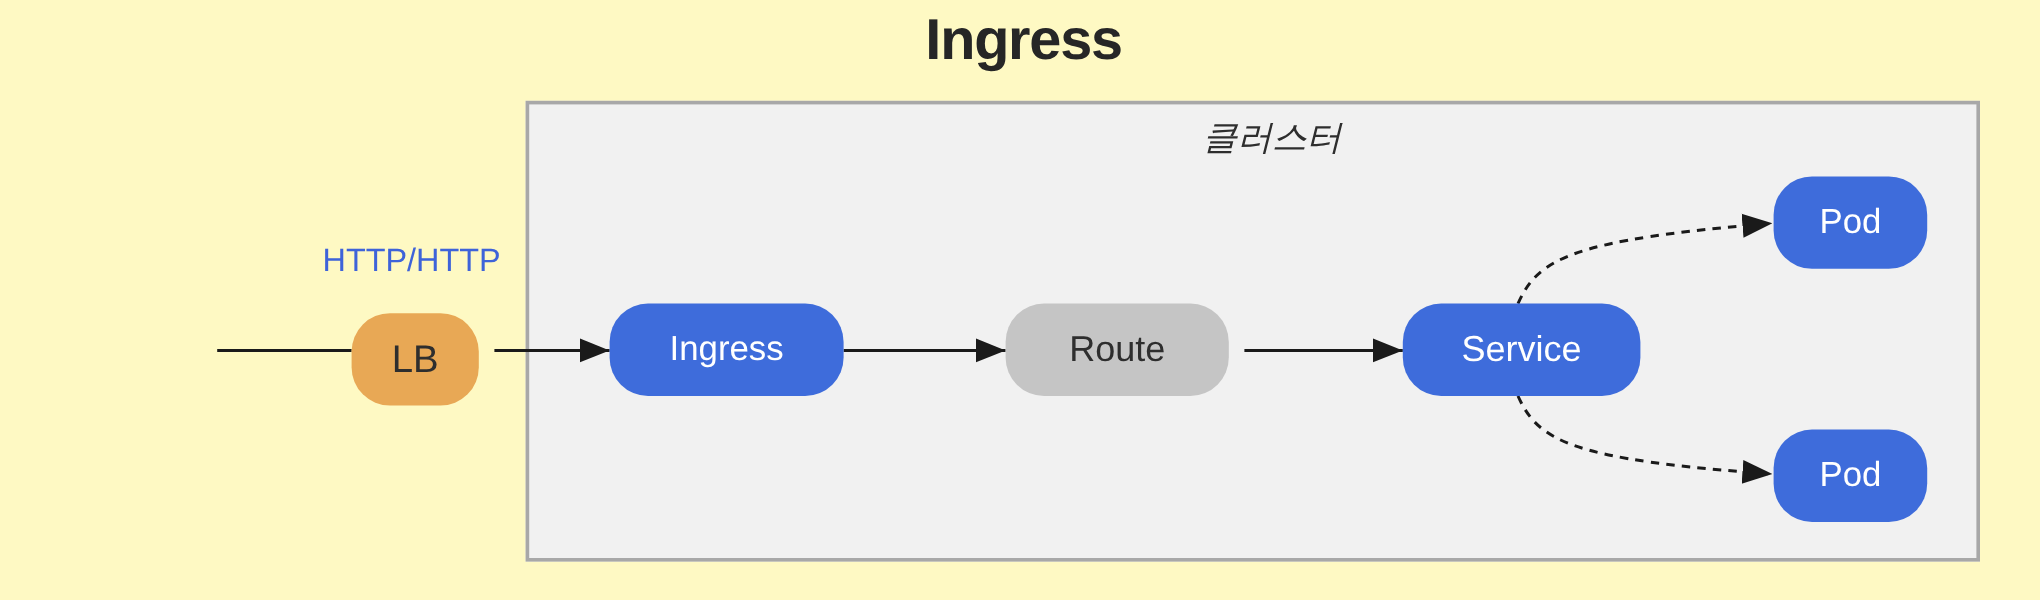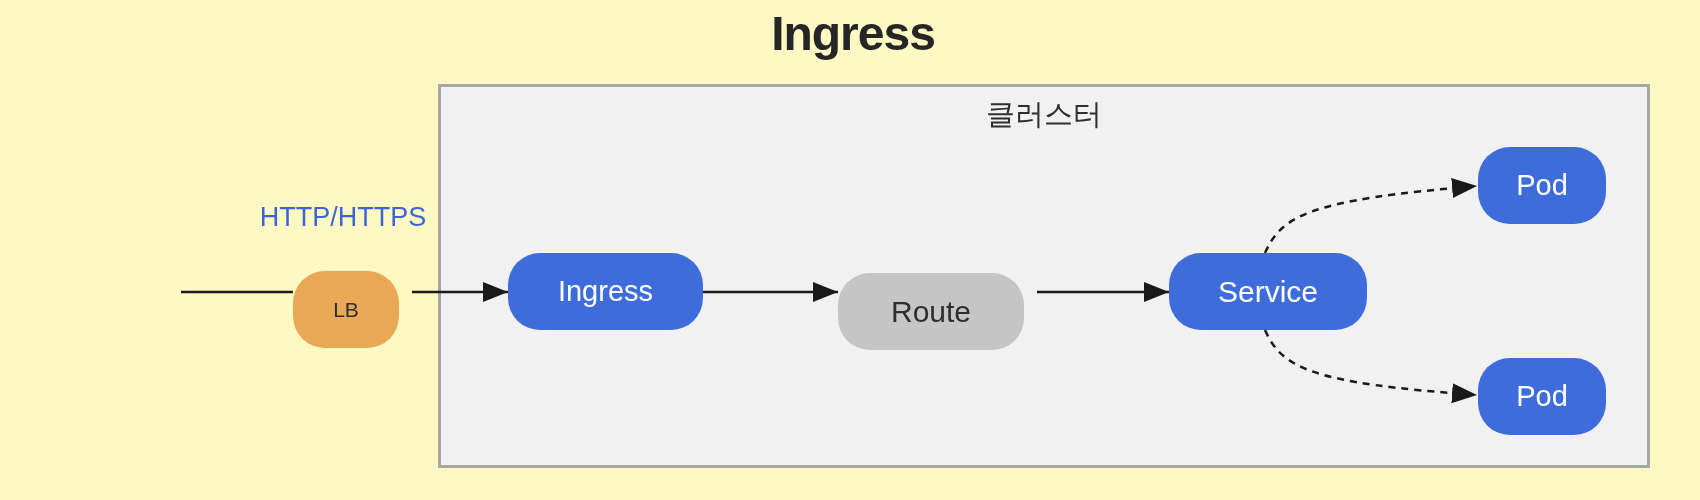--- a/index.html
+++ b/index.html
@@ -31,26 +31,27 @@
     left: 438px;
     top: 84px;
     width: 1212px;
     height: 384px;
     box-sizing: border-box;
     background: var(--cluster-bg);
     border: 3px solid var(--cluster-border);
   }
   .cluster-label {
     position: absolute;
-    left: 0;
+    left: 16px;
     top: 8px;
     width: 100%;
     text-align: center;
     font-size: 29px;
     color: var(--text-dark);
+    font-style: italic;
   }
   .connectors {
     position: absolute;
     left: 0;
     top: 0;
     width: 1700px;
     height: 500px;
   }
   .edge {
     fill: none;
@@ -71,37 +72,36 @@
   }
   .node .label { white-space: nowrap; }
   .node-client {
     left: 33px; top: 218px; width: 148px; height: 148px;
     border-radius: 50%;
     background: var(--client-gray);
     color: var(--text-dark);
     font-size: 30px;
   }
   .node-lb {
-    left: 293px; top: 271px; width: 106px; height: 77px;
+    left: 293px; top: 261px; width: 106px; height: 77px;
     background: var(--node-orange);
     color: var(--text-dark);
-    font-size: 21px;
+    font-size: 32px;
   }
   .node-ingress {
     left: 508px; top: 253px; width: 195px; height: 77px;
     background: var(--node-blue);
     color: #ffffff;
     font-size: 29px;
   }
   .node-route {
     left: 838px; top: 253px; width: 186px; height: 77px;
     background: var(--node-gray);
     color: var(--text-dark);
     font-size: 30px;
-    margin-top: 20px;
   }
   .node-service {
     left: 1169px; top: 253px; width: 198px; height: 77px;
     background: var(--node-blue);
     color: #ffffff;
     font-size: 30px;
     align-items: center;
   }
   .node-pod-top {
     left: 1478px; top: 147px; width: 128px; height: 77px;
@@ -167,15 +167,15 @@
   </div>
 
   <div class="node node-pod-top">
     <span class="label">Pod</span>
   </div>
 
   <div class="node node-pod-bottom">
     <span class="label">Pod</span>
   </div>
 
-  <div class="edge-label-http">HTTP/HTTPS</div>
+  <div class="edge-label-http">HTTP/HTTP</div>
 
 </div>
 
 </body></html>

